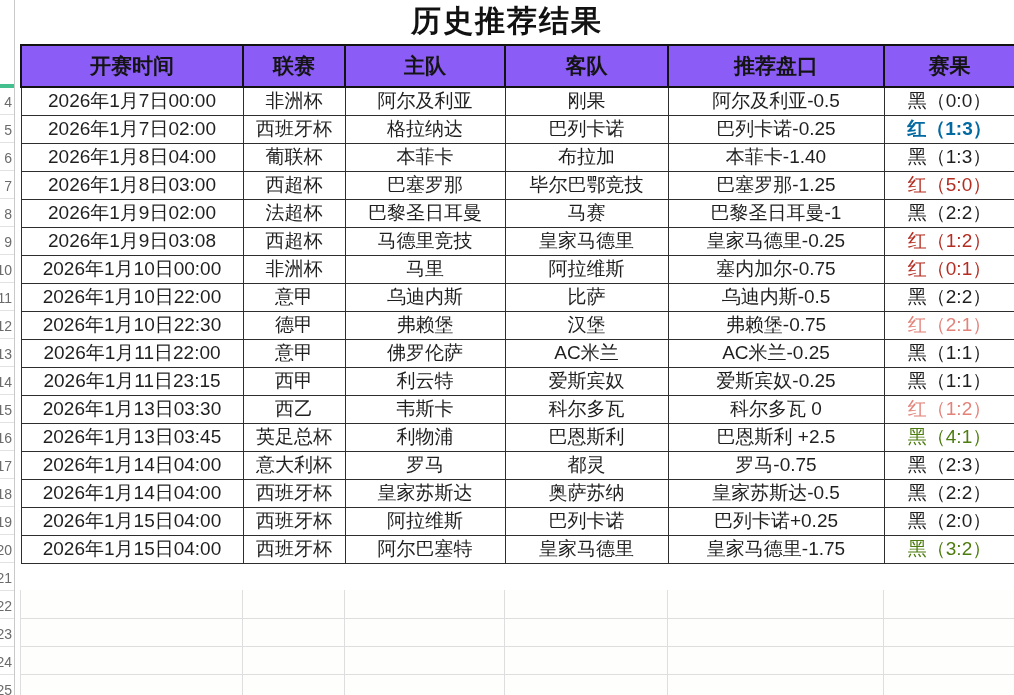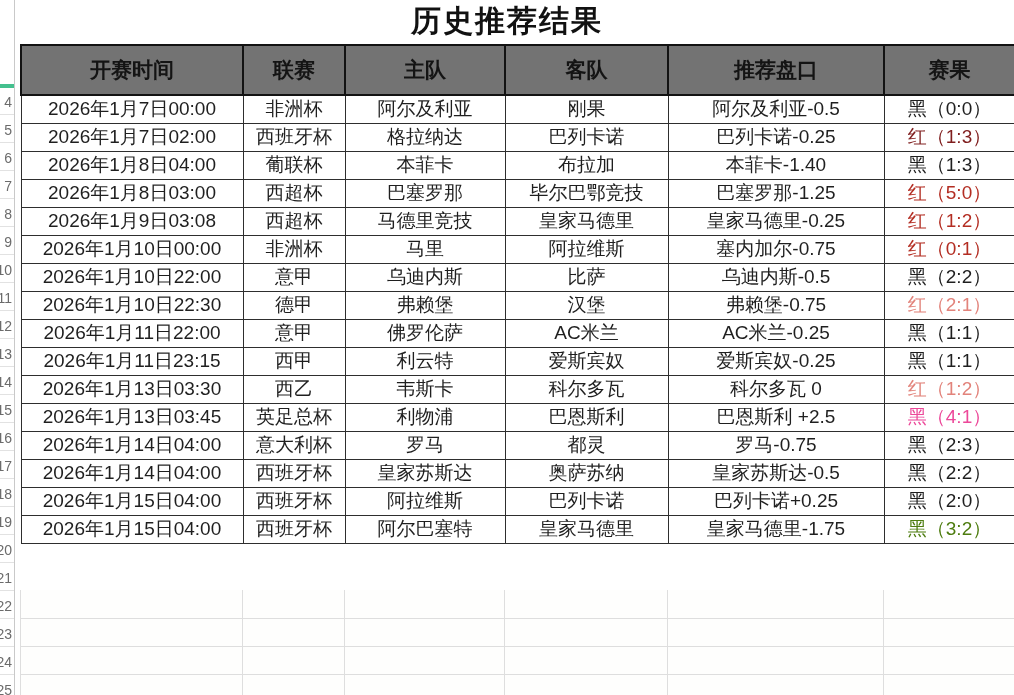--- a/index.html
+++ b/index.html
@@ -28,21 +28,21 @@
 
   
   table.main {
     position:absolute; left:20px; top:44px; width:994px;
     border-collapse:collapse; table-layout:fixed;
   }
   table.main th, table.main td {
     border:2px solid #242424; overflow:hidden; white-space:nowrap; text-align:center;
   }
   table.main thead th {
-    background:#737373; height:50px; font-size:21px; font-weight:bold; color:#141414;
+    background:#8b5cf6; height:42px; font-size:21px; font-weight:bold; color:#141414;
     border:2.5px solid #121212;
   }
   table.main tbody td {
     height:28px; font-size:19px; font-weight:500; color:#1f1f1f; background:#fff;
     border-width:1.8px; border-color:#2e2e2e;
   }
 
   
   table.empty {
     position:absolute; left:20px; top:590px; width:994px;
@@ -136,39 +136,47 @@
           <td>刚果</td>
           <td>阿尔及利亚-0.5</td>
           <td style="color: rgb(31, 31, 31);">黑（0:0）</td>
         </tr>
         <tr>
           <td>2026年1月7日02:00</td>
           <td>西班牙杯</td>
           <td>格拉纳达</td>
           <td>巴列卡诺</td>
           <td>巴列卡诺-0.25</td>
-          <td style="color: #7f1d1d;">红（1:3）</td>
+          <td style="color: #0369a1; font-weight: bold;">红（1:3）</td>
         </tr>
         <tr>
           <td>2026年1月8日04:00</td>
           <td>葡联杯</td>
           <td>本菲卡</td>
           <td>布拉加</td>
           <td>本菲卡-1.40</td>
           <td style="color: rgb(31, 31, 31);">黑（1:3）</td>
         </tr>
         <tr>
           <td>2026年1月8日03:00</td>
           <td>西超杯</td>
           <td>巴塞罗那</td>
           <td>毕尔巴鄂竞技</td>
           <td>巴塞罗那-1.25</td>
           <td style="color: rgb(179, 45, 34);">红（5:0）</td>
         </tr>
         <tr>
+          <td>2026年1月9日02:00</td>
+          <td>法超杯</td>
+          <td>巴黎圣日耳曼</td>
+          <td>马赛</td>
+          <td>巴黎圣日耳曼-1</td>
+          <td style="color: rgb(31, 31, 31);">黑（2:2）</td>
+        </tr>
+        <tr>
           <td>2026年1月9日03:08</td>
           <td>西超杯</td>
           <td>马德里竞技</td>
           <td>皇家马德里</td>
           <td>皇家马德里-0.25</td>
           <td style="color: rgb(179, 45, 34);">红（1:2）</td>
         </tr>
         <tr>
           <td>2026年1月10日00:00</td>
           <td>非洲杯</td>
@@ -216,21 +224,21 @@
           <td>科尔多瓦</td>
           <td>科尔多瓦 0</td>
           <td style="color: rgb(226, 131, 123);">红（1:2）</td>
         </tr>
         <tr>
           <td>2026年1月13日03:45</td>
           <td>英足总杯</td>
           <td>利物浦</td>
           <td>巴恩斯利</td>
           <td>巴恩斯利 +2.5</td>
-          <td style="color: #ec4899;">黑（4:1）</td>
+          <td style="color: #4d7c0f;">黑（4:1）</td>
         </tr>
         <tr>
           <td>2026年1月14日04:00</td>
           <td>意大利杯</td>
           <td>罗马</td>
           <td>都灵</td>
           <td>罗马-0.75</td>
           <td style="color: rgb(31, 31, 31);">黑（2:3）</td>
         </tr>
         <tr>

